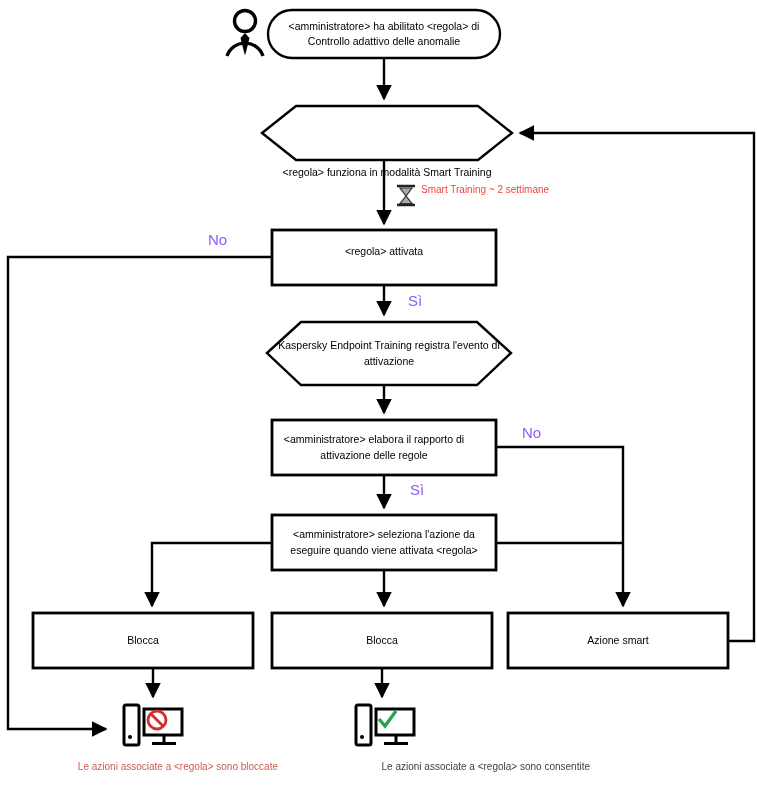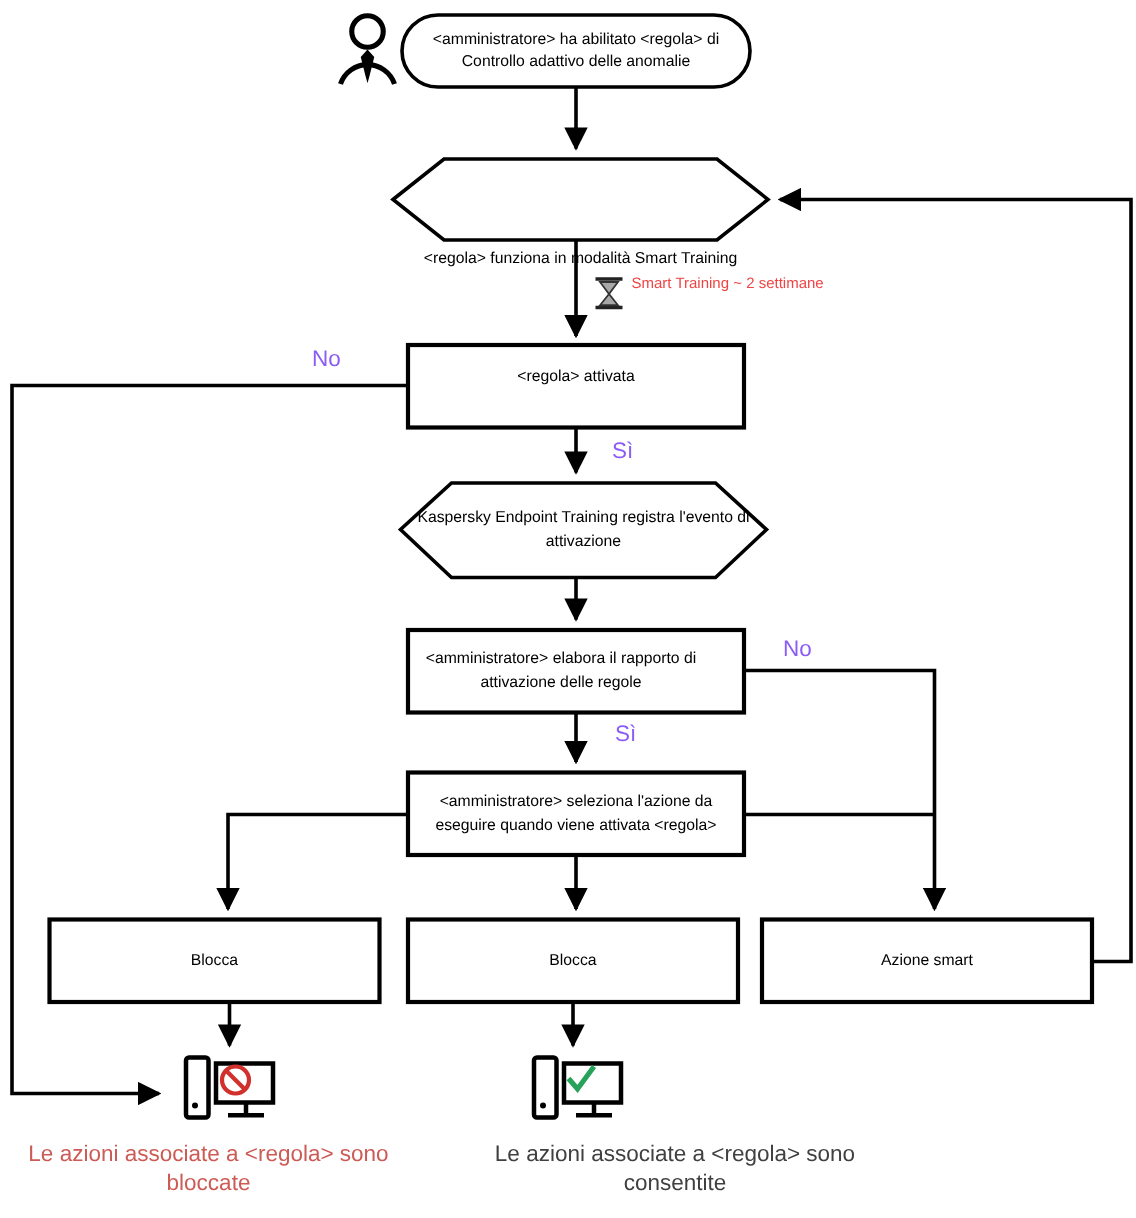--- a/index.html
+++ b/index.html
@@ -14,21 +14,21 @@
     pointer-events:none;
   }
   .nowrap{white-space:nowrap;}
   .branch-label{
     position:absolute;font-size:15px;line-height:1.2;color:#8b5cf6;pointer-events:none;
   }
   .timer-label{
     position:absolute;left:421px;top:184px;font-size:10px;color:#ef4444;pointer-events:none;
   }
   .outcome{
-    position:absolute;font-size:15px;line-height:1.25;text-align:center;pointer-events:none;
+    position:absolute;font-size:10px;line-height:1.25;text-align:right;pointer-events:none;
   }
   .outcome-blocked{left:0px;top:761px;width:278px;color:#cd5b55;}
   .outcome-allowed{left:310px;top:761px;width:280px;color:#404040;}
 </style>
 </head>
 <body>
 
 <div class="stage">
 
   <svg width="757" height="812" viewBox="0 0 757 812">

